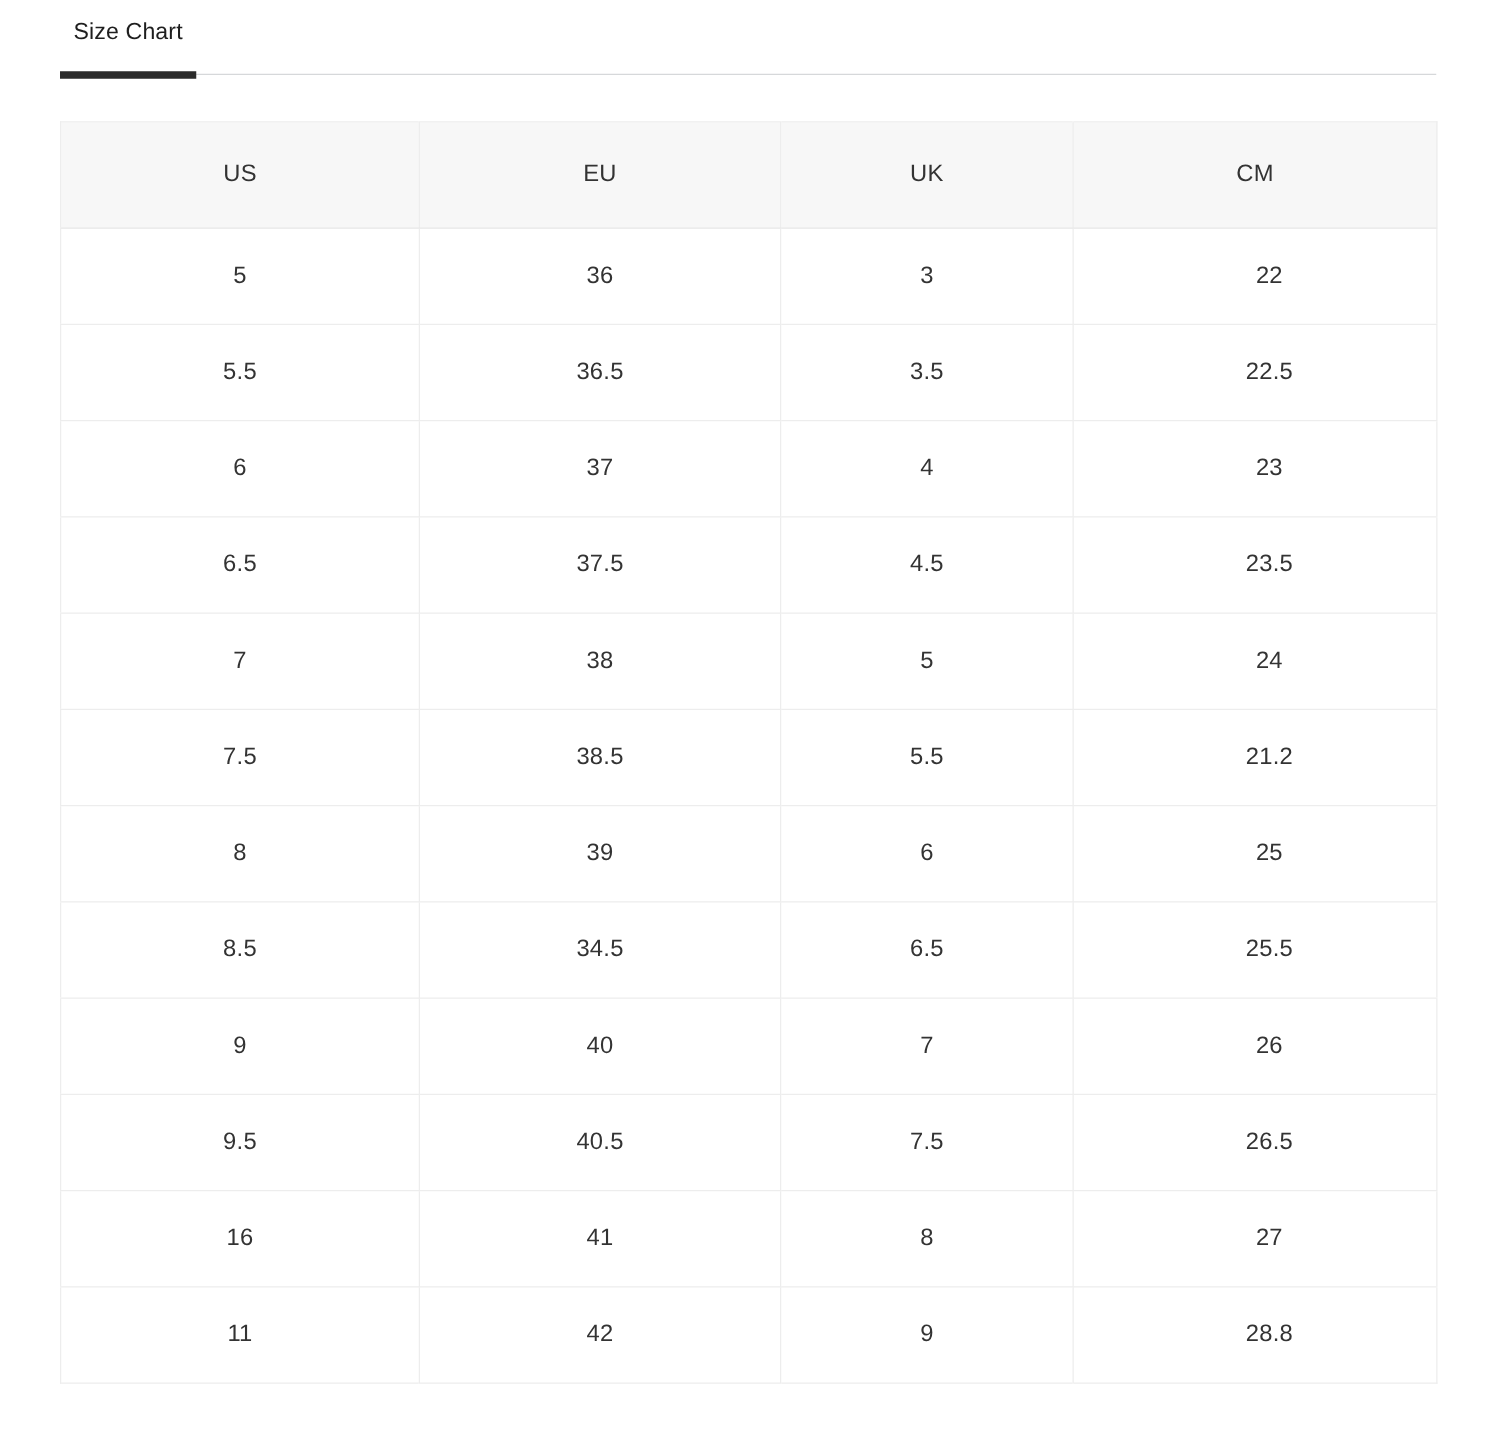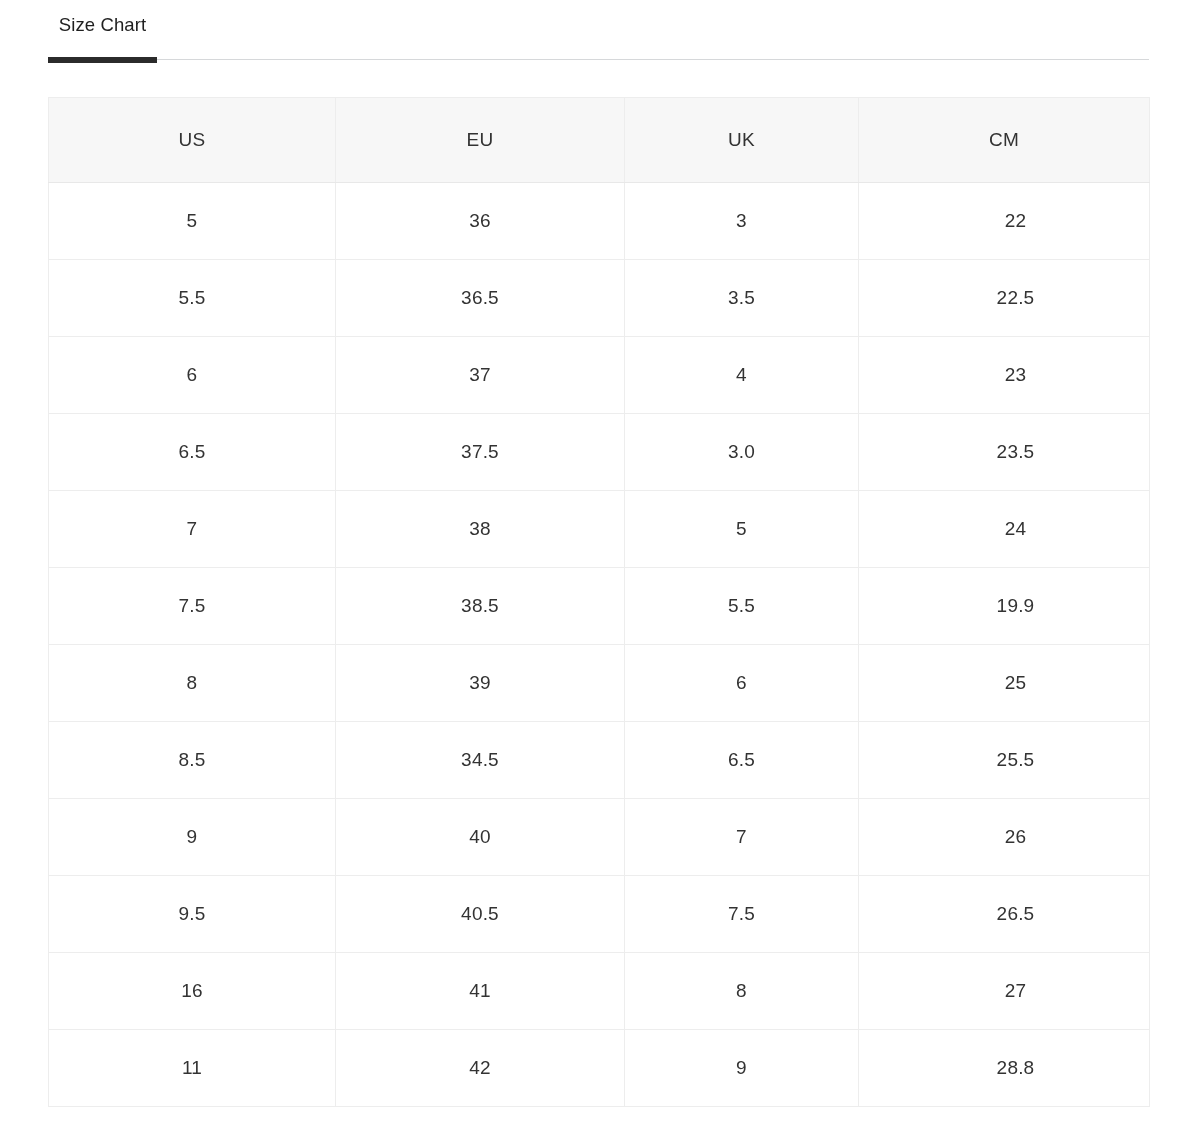--- a/index.html
+++ b/index.html
@@ -161,34 +161,34 @@
           </tr>
           <tr>
             <td>6</td>
             <td>37</td>
             <td>4</td>
             <td>23</td>
           </tr>
           <tr>
             <td>6.5</td>
             <td>37.5</td>
-            <td>3.0</td>
+            <td>4.5</td>
             <td>23.5</td>
           </tr>
           <tr>
             <td>7</td>
             <td>38</td>
             <td>5</td>
             <td>24</td>
           </tr>
           <tr>
             <td>7.5</td>
             <td>38.5</td>
             <td>5.5</td>
-            <td>19.9</td>
+            <td>21.2</td>
           </tr>
           <tr>
             <td>8</td>
             <td>39</td>
             <td>6</td>
             <td>25</td>
           </tr>
           <tr>
             <td>8.5</td>
             <td>34.5</td>

